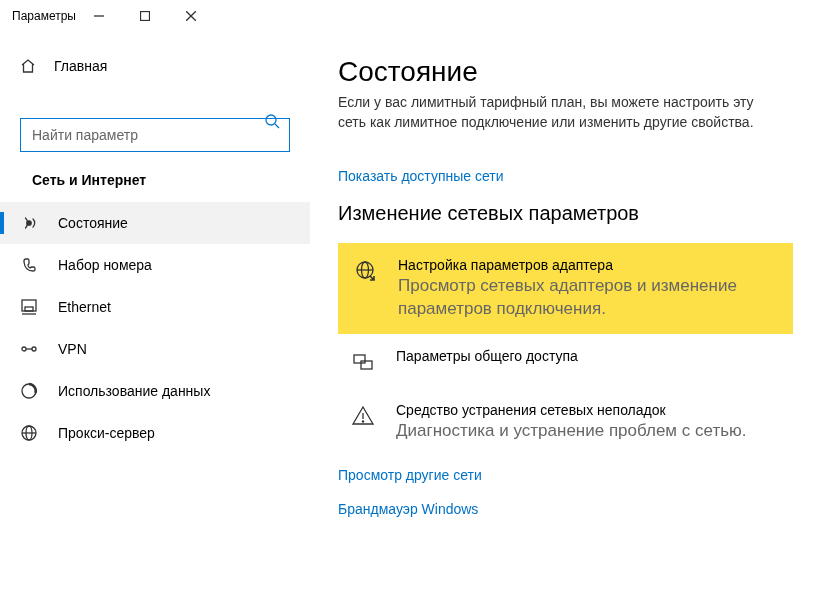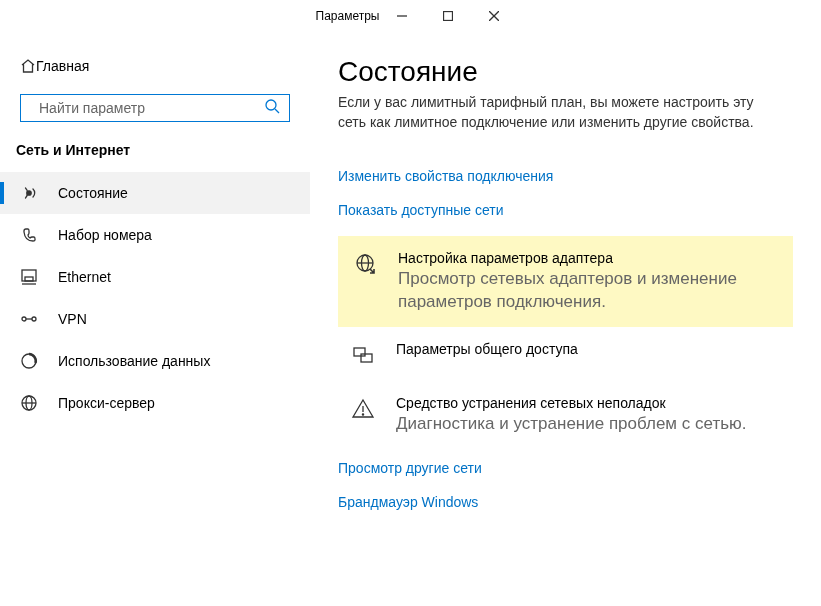--- a/index.html
+++ b/index.html
@@ -1,43 +1,43 @@
 <!DOCTYPE html>
 <html><head>
   <meta charset="utf-8">
   <style>
     * { margin: 0; padding: 0; box-sizing: border-box; font-family: "Segoe UI", Arial, sans-serif; }
     body { width: 821px; height: 606px; background: #fff; overflow: hidden; position: relative; display: flex; flex-direction: column; }
-    .titlebar { height: 32px; display: flex; align-items: center; justify-content: center; border-bottom: 1px solid transparent; }
+    .titlebar { height: 32px; display: flex; align-items: center; justify-content: flex-start; border-bottom: 1px solid transparent; }
     .titlebar-title { font-size: 12px; padding-left: 12px; color: #000; }
     .titlebar-controls { display: flex; }
     .titlebar-btn { width: 46px; height: 32px; display: flex; align-items: center; justify-content: center; font-family: "Segoe MDL2 Assets", monospace; font-size: 10px; }
     .titlebar-btn svg { width: 10px; height: 10px; }
     .main { display: flex; flex: 1; overflow: hidden; }
     .sidebar { width: 310px; padding: 18px 0 0 0; }
-    .home-row { display: flex; align-items: center; padding: 8px 20px; margin-bottom: 12px; }
+    .home-row { display: flex; align-items: center; padding: 8px 20px; gap: 18px; margin-bottom: 12px; }
     .home-row .icon { width: 16px; height: 16px; display: flex; align-items: center; justify-content: center; }
     .home-row .label { font-size: 14px; }
     .search-wrap { margin: 0 20px 20px 20px; position: relative; }
-    .search-input { width: 100%; height: 28px; border: 1px solid #0078d4; padding: 0 36px 0 18px; font-size: 14px; outline: none; }
+    .search-input { width: 100%; height: 34px; border: 1px solid #0078d4; padding: 0 36px 0 11px; font-size: 14px; outline: none; margin-top: 24px; }
     .search-input::placeholder { color: #666; }
     .search-icon { position: absolute; right: 10px; top: 50%; transform: translateY(-50%); color: #0078d4; }
-    .category-title { font-size: 14px; font-weight: 600; padding: 0 20px 14px 16px; }
+    .category-title { font-size: 14px; font-weight: 600; padding: 0 20px 14px 32px; }
     .nav-item { display: flex; align-items: center; padding: 12px 20px; gap: 20px; position: relative; cursor: default; }
     .nav-item.active::before { content: ""; position: absolute; left: 0; top: 10px; bottom: 10px; width: 4px; background: #0078d4; }
     .nav-item.active { background: #f2f2f2; }
     .nav-item .icon { width: 18px; height: 18px; display: flex; align-items: center; justify-content: center; flex-shrink: 0; }
     .nav-item .label { font-size: 14px; }
     .content { flex: 1; padding: 24px 28px 0 28px; overflow: hidden; }
     .page-title { font-size: 28px; font-weight: 400; margin-bottom: 4px; }
     .desc-text { font-size: 14px; color: #333; line-height: 1.45; margin-bottom: 35px; max-width: 440px; }
     .link { color: #0072c6; font-size: 14px; display: block; margin-bottom: 18px; cursor: pointer; }
     .section-title { font-size: 20px; font-weight: 400; margin-top: 14px; margin-bottom: 18px; }
     .option { display: flex; gap: 18px; padding: 14px 10px; align-items: flex-start; }
-    .option.highlighted { background: #fef9c3; padding-left: 12px; }
+    .option.highlighted { background: #fde047; padding-left: 12px; }
     .option .icon { width: 30px; flex-shrink: 0; display: flex; justify-content: center; padding-top: 2px; }
     .option-body .opt-title { font-size: 14px; color: #000; margin-bottom: 2px; }
     .option-body .opt-desc { font-size: 17px; color: #666; line-height: 1.35; max-width: 400px; }
     svg { stroke: #333; stroke-width: 1.3; fill: none; }
   </style>
 </head>
 <body>
 
 <div class="titlebar">
   <div class="titlebar-title">Параметры</div>
@@ -143,23 +143,23 @@
             <line x1="2" y1="9" x2="16" y2="9"></line>
           </svg>
       </span>
       <span class="label">Прокси-сервер</span>
     </div>
   </div>
 
   <div class="content">
     <div class="page-title">Состояние</div>
     <div class="desc-text">Если у вас лимитный тарифный план, вы можете настроить эту сеть как лимитное подключение или изменить другие свойства.</div>
-    <a class="link">Изменить свойства подключения</a>
     <a class="link">Показать доступные сети</a>
 
+    <div class="section-title">Изменение сетевых параметров</div>
 
     <div class="option highlighted">
       <span class="icon">
         <svg width="24" height="24" viewBox="0 0 24 24">
             <circle cx="12" cy="11" r="8"></circle>
             <ellipse cx="12" cy="11" rx="3.5" ry="8"></ellipse>
             <line x1="4" y1="11" x2="20" y2="11"></line>
             <path d="M17 17 L21 21 M21 17 L21 21 L17 21" stroke-width="1.6"></path>
           </svg>
       </span>

